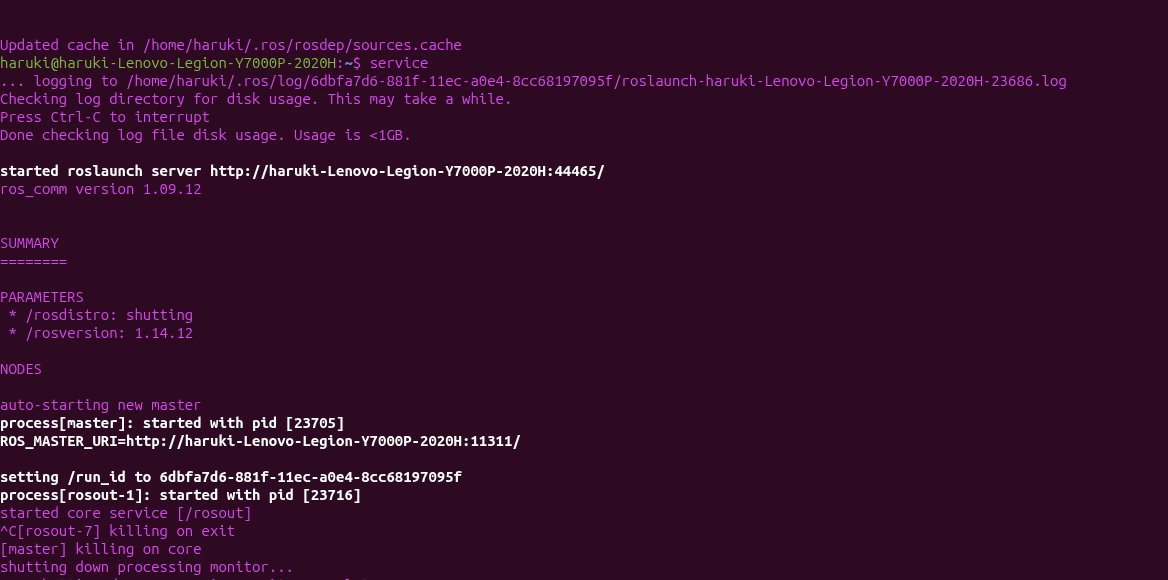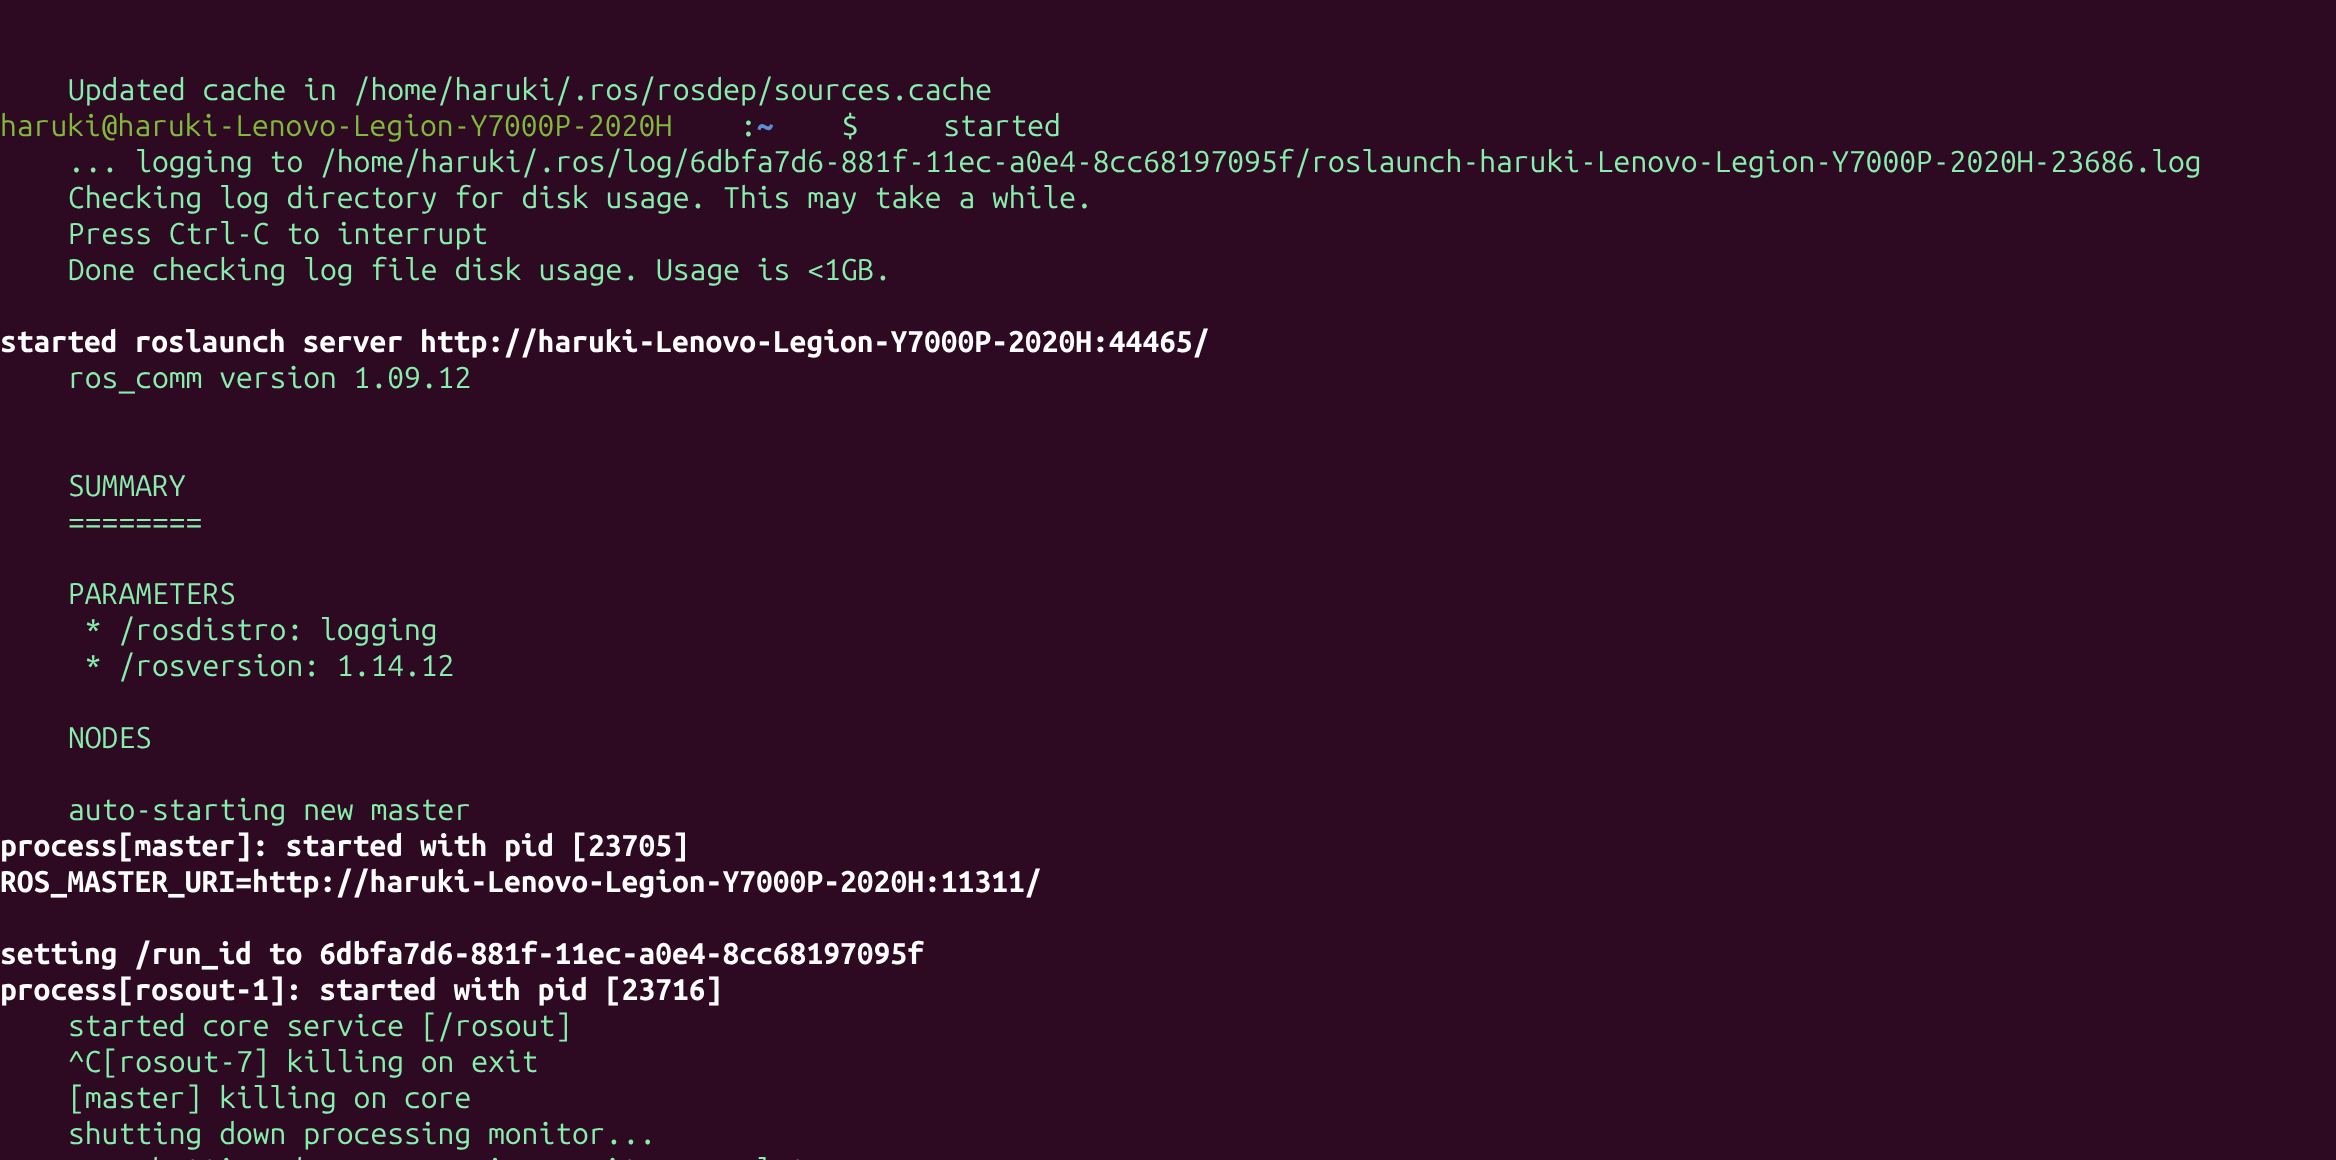--- a/index.html
+++ b/index.html
@@ -22,43 +22,42 @@
     .blue-bold {
       color: #5c8dd6;
       font-weight: bold;
     }
     .white-bold {
       color: #ffffff;
       font-weight: bold;
       margin-top: 22px;
     }
     .normal {
-      color: #86efac;
-      padding-left: 34px;
+      color: #d946ef;
     }
   </style>
 </head>
 <body>
 
 <div><span class="normal">Updated cache in /home/haruki/.ros/rosdep/sources.cache</span>
-<span class="green-bold">haruki@haruki-Lenovo-Legion-Y7000P-2020H</span><span class="normal">:</span><span class="blue-bold">~</span><span class="normal">$ </span><span class="normal">started</span>
+<span class="green-bold">haruki@haruki-Lenovo-Legion-Y7000P-2020H</span><span class="normal">:</span><span class="blue-bold">~</span><span class="normal">$ </span><span class="normal">service</span>
 <span class="normal">... logging to /home/haruki/.ros/log/6dbfa7d6-881f-11ec-a0e4-8cc68197095f/roslaunch-haruki-Lenovo-Legion-Y7000P-2020H-23686.log</span>
 <span class="normal">Checking log directory for disk usage. This may take a while.</span>
 <span class="normal">Press Ctrl-C to interrupt</span>
 <span class="normal">Done checking log file disk usage. Usage is &lt;1GB.</span>
 
 <span class="white-bold">started roslaunch server http://haruki-Lenovo-Legion-Y7000P-2020H:44465/</span>
 <span class="normal">ros_comm version 1.09.12</span>
 
 
 <span class="normal">SUMMARY</span>
 <span class="normal">========</span>
 
 <span class="normal">PARAMETERS</span>
-<span class="normal"> * /rosdistro: logging</span>
+<span class="normal"> * /rosdistro: shutting</span>
 <span class="normal"> * /rosversion: 1.14.12</span>
 
 <span class="normal">NODES</span>
 
 <span class="normal">auto-starting new master</span>
 <span class="white-bold">process[master]: started with pid [23705]</span>
 <span class="white-bold">ROS_MASTER_URI=http://haruki-Lenovo-Legion-Y7000P-2020H:11311/</span>
 
 <span class="white-bold">setting /run_id to 6dbfa7d6-881f-11ec-a0e4-8cc68197095f</span>
 <span class="white-bold">process[rosout-1]: started with pid [23716]</span>

